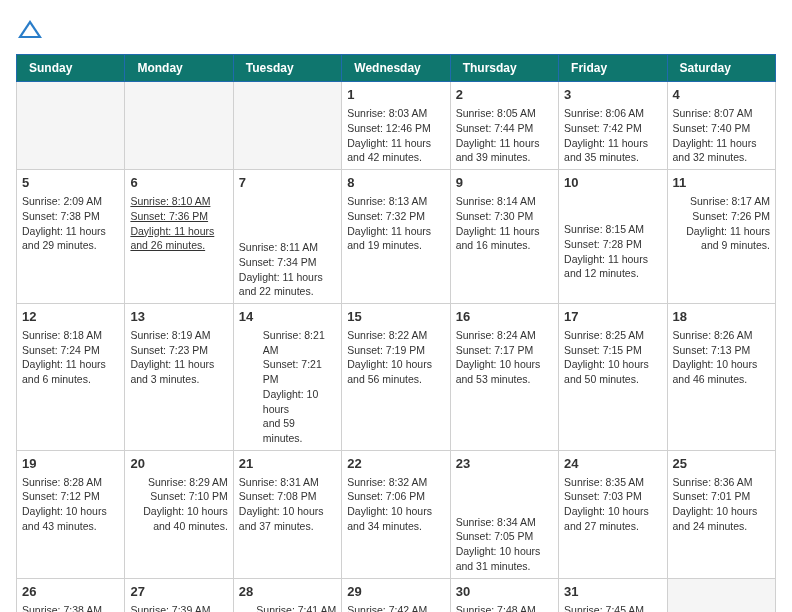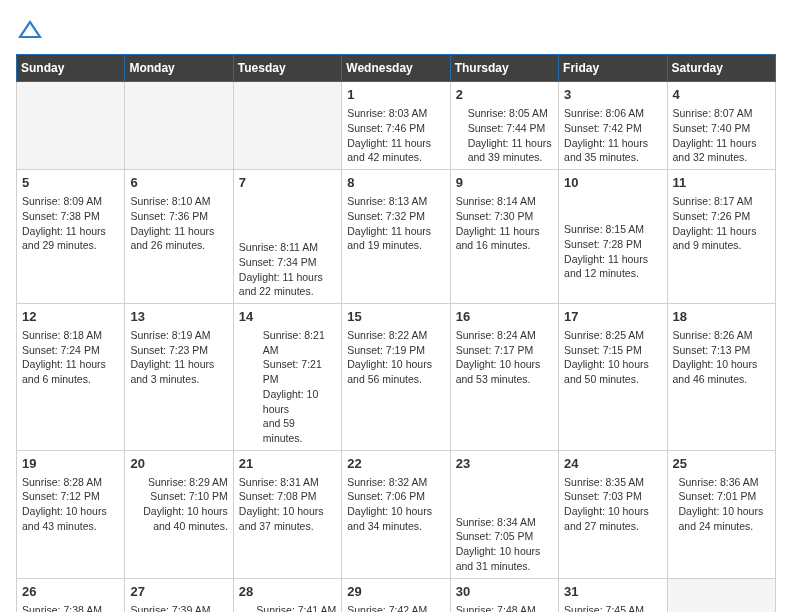--- a/index.html
+++ b/index.html
@@ -51,25 +51,25 @@
     .location {
       font-size: 15px;
       color: #555;
     }
     .calendar {
       width: 100%;
       border-collapse: collapse;
       border: 1px solid #ccc;
     }
     .calendar th {
-      background: #404040;
+      background: #0f766e;
       color: #fff;
       font-size: 12px;
       font-weight: bold;
-      padding: 6px 4px;
+      padding: 6px 12px;
       text-align: left;
       border: 1px solid #1f6aad;
     }
     .calendar td {
       width: 108px;
       vertical-align: top;
       padding: 4px 5px;
       border: 1px solid #d0d0d0;
       font-size: 10.5px;
       line-height: 1.4;
@@ -124,27 +124,27 @@
       </tr>
   </thead>
   <tbody id="calendar-body">
   <tr>
         <td class="empty"></td>
         <td class="empty"></td>
         <td class="empty"></td>
         <td>
           <span class="day-num">1</span>
           <div class="day-info" style="white-space: pre-line;">Sunrise: 8:03 AM
-Sunset: 7:46 PM
+Sunset: 12:46 PM
 Daylight: 11 hours
 and 42 minutes.</div>
         </td>
         <td>
           <span class="day-num">2</span>
-          <div class="day-info" style="white-space: pre-line; margin-left: 12px;">Sunrise: 8:05 AM
+          <div class="day-info" style="white-space: pre-line;">Sunrise: 8:05 AM
 Sunset: 7:44 PM
 Daylight: 11 hours
 and 39 minutes.</div>
         </td>
         <td>
           <span class="day-num">3</span>
           <div class="day-info" style="white-space: pre-line;">Sunrise: 8:06 AM
 Sunset: 7:42 PM
 Daylight: 11 hours
 and 35 minutes.</div>
@@ -153,28 +153,28 @@
           <span class="day-num">4</span>
           <div class="day-info" style="white-space: pre-line;">Sunrise: 8:07 AM
 Sunset: 7:40 PM
 Daylight: 11 hours
 and 32 minutes.</div>
         </td>
       </tr>
       <tr>
         <td>
           <span class="day-num">5</span>
-          <div class="day-info" style="white-space: pre-line;">Sunrise: 8:09 AM
+          <div class="day-info" style="white-space: pre-line;">Sunrise: 2:09 AM
 Sunset: 7:38 PM
 Daylight: 11 hours
 and 29 minutes.</div>
         </td>
         <td>
           <span class="day-num">6</span>
-          <div class="day-info" style="white-space: pre-line;">Sunrise: 8:10 AM
+          <div class="day-info" style="white-space: pre-line; text-decoration: underline;">Sunrise: 8:10 AM
 Sunset: 7:36 PM
 Daylight: 11 hours
 and 26 minutes.</div>
         </td>
         <td>
           <span class="day-num">7</span>
           <div class="day-info" style="white-space: pre-line; margin-top: 48px;">Sunrise: 8:11 AM
 Sunset: 7:34 PM
 Daylight: 11 hours
 and 22 minutes.</div>
@@ -195,21 +195,21 @@
         </td>
         <td>
           <span class="day-num">10</span>
           <div class="day-info" style="white-space: pre-line; margin-top: 30px;">Sunrise: 8:15 AM
 Sunset: 7:28 PM
 Daylight: 11 hours
 and 12 minutes.</div>
         </td>
         <td>
           <span class="day-num">11</span>
-          <div class="day-info" style="white-space: pre-line;">Sunrise: 8:17 AM
+          <div class="day-info" style="white-space: pre-line; text-align: right;">Sunrise: 8:17 AM
 Sunset: 7:26 PM
 Daylight: 11 hours
 and 9 minutes.</div>
         </td>
       </tr>
       <tr>
         <td>
           <span class="day-num">12</span>
           <div class="day-info" style="white-space: pre-line;">Sunrise: 8:18 AM
 Sunset: 7:24 PM
@@ -297,21 +297,21 @@
         </td>
         <td>
           <span class="day-num">24</span>
           <div class="day-info" style="white-space: pre-line;">Sunrise: 8:35 AM
 Sunset: 7:03 PM
 Daylight: 10 hours
 and 27 minutes.</div>
         </td>
         <td>
           <span class="day-num">25</span>
-          <div class="day-info" style="white-space: pre-line; margin-left: 6px;">Sunrise: 8:36 AM
+          <div class="day-info" style="white-space: pre-line;">Sunrise: 8:36 AM
 Sunset: 7:01 PM
 Daylight: 10 hours
 and 24 minutes.</div>
         </td>
       </tr>
       <tr>
         <td>
           <span class="day-num">26</span>
           <div class="day-info" style="white-space: pre-line;">Sunrise: 7:38 AM
 Sunset: 6:00 PM

